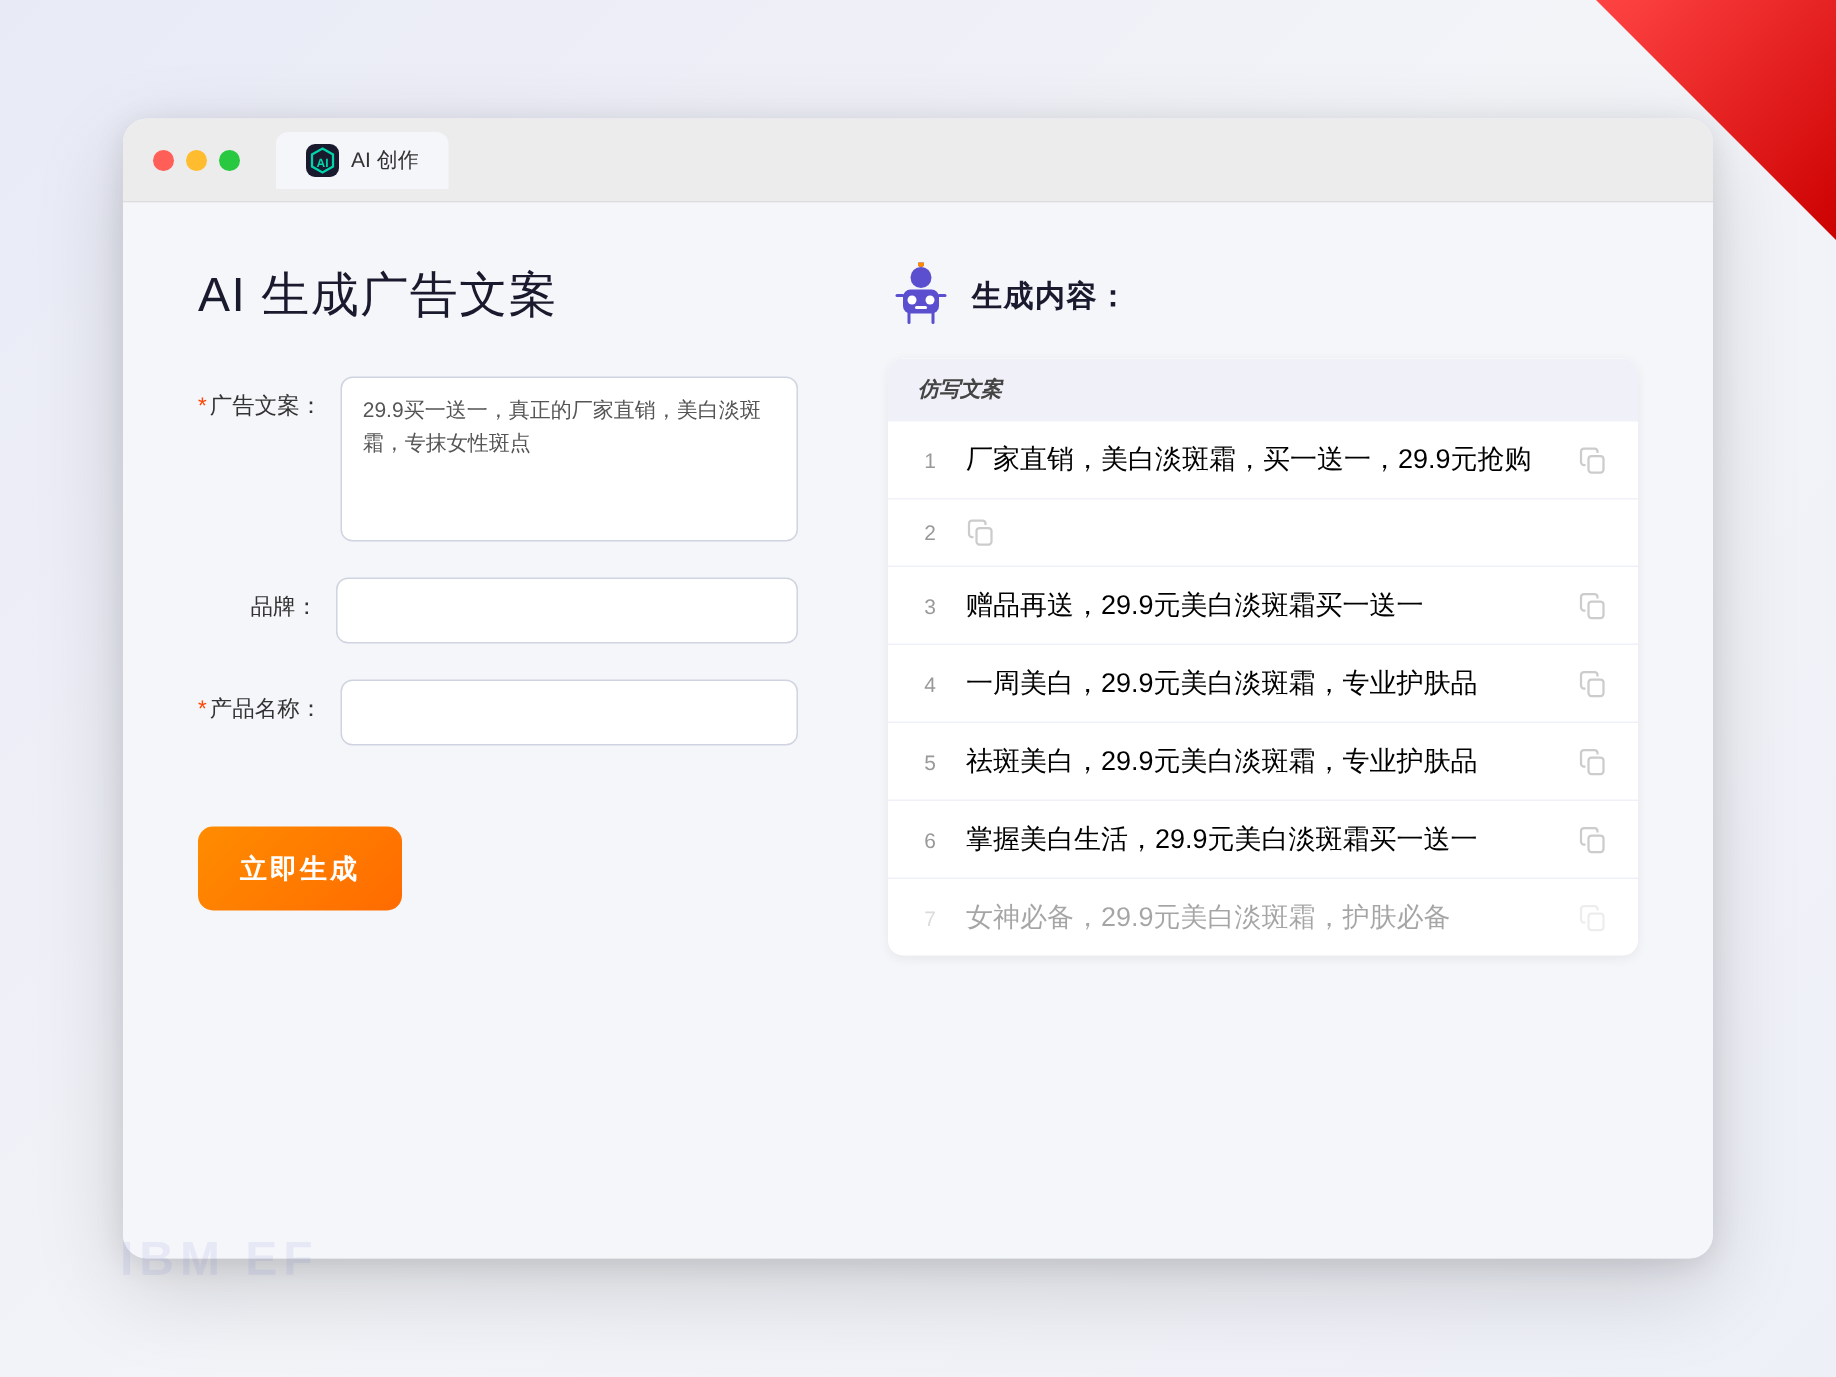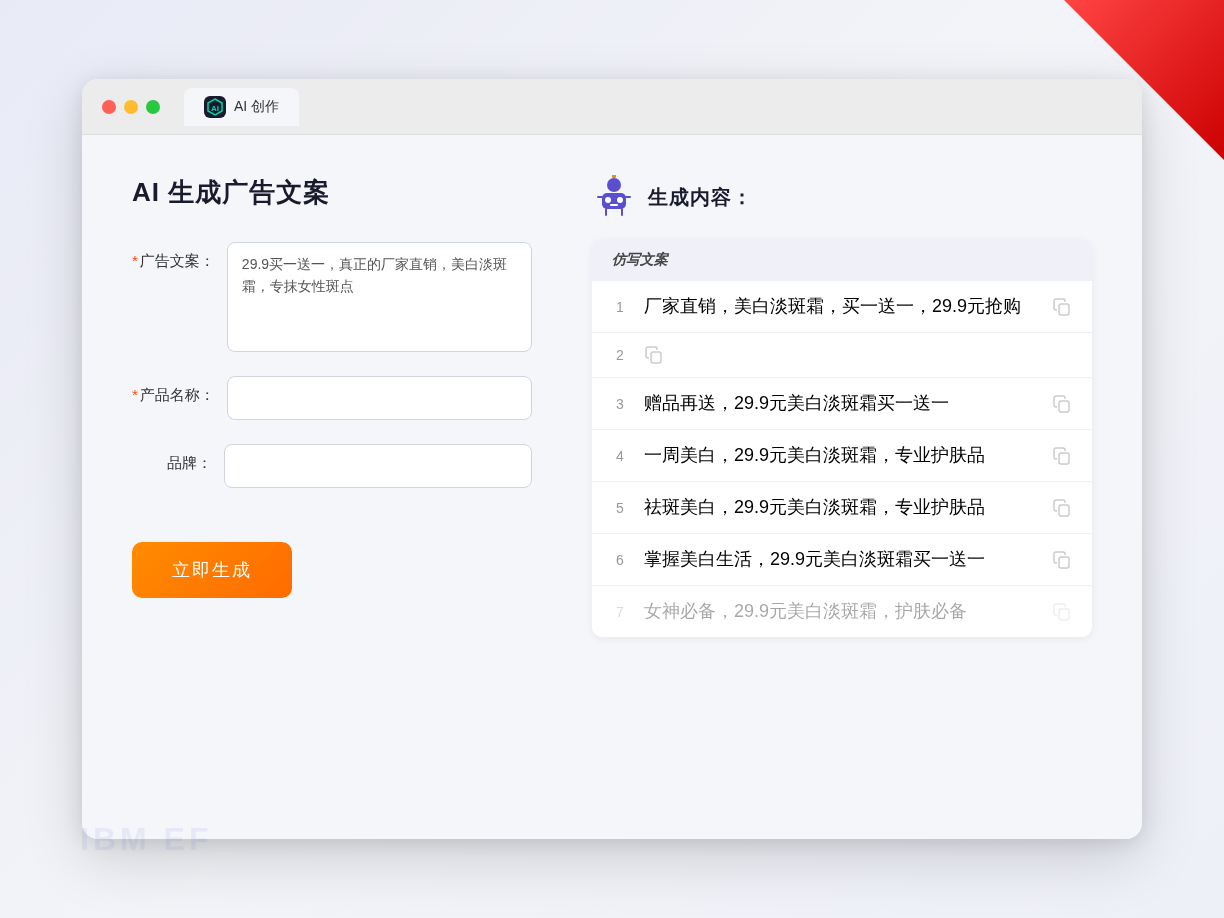--- a/index.html
+++ b/index.html
@@ -99,22 +99,22 @@
       gap: 60px;
       background: #f5f6fa;
     }
 
     
     .left-panel {
       flex: 0 0 400px;
     }
 
     .panel-title {
-      font-size: 26px;
-      font-weight: 700;
+      font-size: 32px;
+      font-weight: 400;
       color: #1a1a2e;
       margin-bottom: 32px;
       letter-spacing: 1px;
     }
 
     .form-group {
       margin-bottom: 24px;
       display: flex;
       align-items: flex-start;
       gap: 12px;
@@ -155,23 +155,23 @@
     .single-input {
       height: 44px;
     }
 
     .submit-btn {
       margin-top: 30px;
       background: linear-gradient(135deg, #ff8c00, #ff6b00);
       color: white;
       border: none;
       border-radius: 10px;
-      padding: 16px 40px;
+      padding: 16px 28px;
       font-size: 18px;
-      font-weight: 400;
+      font-weight: 700;
       cursor: pointer;
       letter-spacing: 2px;
     }
 
     
     .right-panel {
       flex: 1;
     }
 
     .result-header {
@@ -291,29 +291,29 @@
       
       <div class="form-group">
         <label class="form-label">
           <span class="required-mark">*</span><span>广告文案：</span>
         </label>
         <textarea class="form-input textarea-input" style="">29.9买一送一，真正的厂家直销，美白淡斑霜，专抹女性斑点</textarea>
       </div>
 
       
       <div class="form-group">
+        <label class="form-label">品牌：</label>
+        <input type="text" class="form-input single-input" style="">
+      </div>
+
+      
+      <div class="form-group">
         <label class="form-label">
           <span class="required-mark">*</span><span>产品名称：</span>
         </label>
-        <input type="text" class="form-input single-input" style="">
-      </div>
-
-      
-      <div class="form-group">
-        <label class="form-label">品牌：</label>
         <input type="text" class="form-input single-input" style="">
       </div>
 
       
       <button class="submit-btn">立即生成</button>
     </div>
 
     <div class="right-panel">
       <div class="result-header">
 

